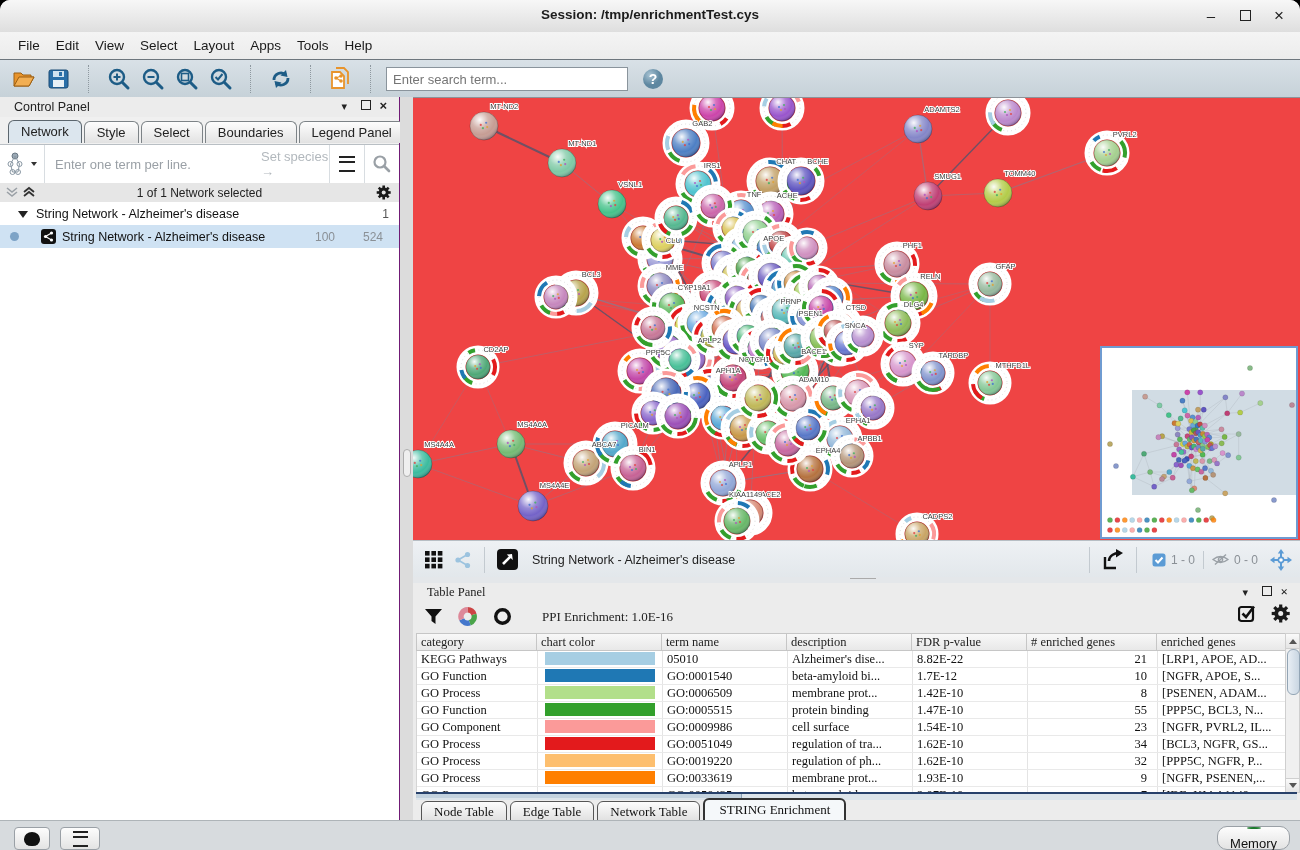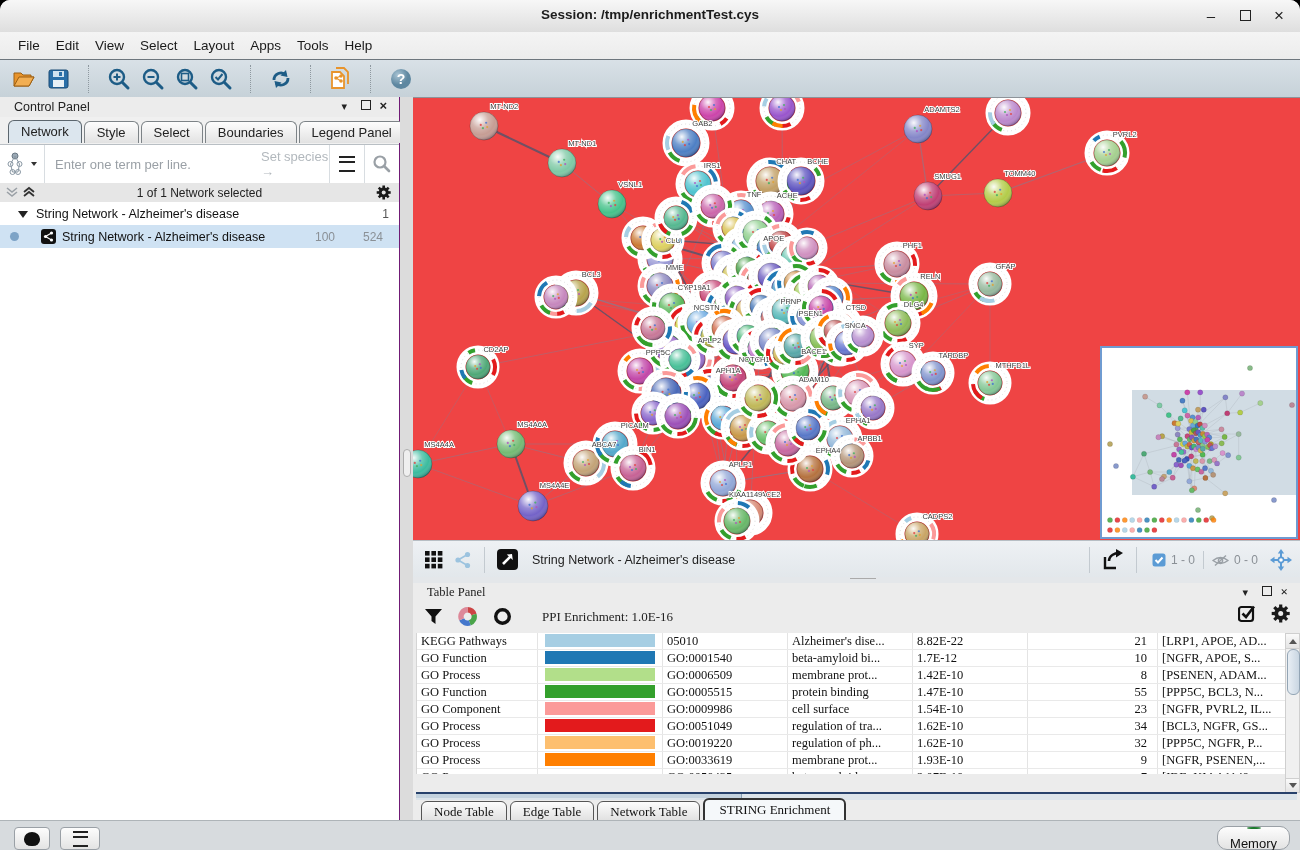--- a/index.html
+++ b/index.html
@@ -47,21 +47,21 @@
   
   .v-divider{position:absolute;left:400px;top:97px;width:13px;height:723px;background:#dcdcdc;border-right:1px solid #b9b9b9;}
   .v-handle{position:absolute;left:3px;top:352px;width:6px;height:26px;border:1px solid #aeaeae;border-radius:4px;background:#efefef;}
   
   .network-area{position:absolute;left:413px;top:97px;width:887px;height:443px;background:#ef4444;border-top:1px solid #8d9399;overflow:hidden;}
   .overview-box{position:absolute;left:687px;top:248px;width:198px;height:193px;background:#fff;border:2px solid #6f9bd1;box-sizing:border-box;}
   
   .net-toolbar{position:absolute;left:413px;top:540px;width:887px;height:37px;background:linear-gradient(#eef1f4,#e2e7eb);border-top:1px solid #b7bec4;display:flex;align-items:center;}
   .nt-sep{width:1px;height:26px;background:#c3cad0;margin:0 7px;}
   .nt-title{font-size:12.5px;color:#222;margin-left:10px;flex:1;}
-  .counter{font-size:12px;color:#8a9096;display:flex;align-items:flex-end;gap:5px;padding:0 8px;}
+  .counter{font-size:12px;color:#8a9096;display:flex;align-items:flex-start;gap:5px;padding:0 8px;}
   
   .h-divider{position:absolute;left:413px;top:577px;width:887px;height:6px;background:#e4e7ea;}
   .h-handle{position:absolute;left:437px;top:1px;width:26px;height:4px;border-top:1px solid #aaa;border-bottom:1px solid #aaa;}
   
   .table-panel{position:absolute;left:413px;top:583px;width:887px;height:237px;background:#ececec;font-family:Liberation Serif, serif;}
   .tp-titlebar{position:relative;height:17px;}
   .tp-titlebar .pt-label{left:14px;top:2px;position:absolute;font-size:12.5px;color:#222;}
   .tp-tools{position:relative;height:33px;display:flex;align-items:center;padding-left:12px;}
   .tp-tool{margin-right:16px;display:flex;align-items:center;}
   .ppi-label{font-size:13px;color:#222;margin-left:14px;}
@@ -190,20 +190,23 @@
             <path d="M8,2 h8 l4,4 v12" fill="none" stroke="#e8942c" stroke-width="1.8"></path>
             <circle cx="8" cy="12" r="1.8" fill="#e8942c"></circle>
             <circle cx="13" cy="10" r="1.8" fill="#e8942c"></circle>
             <circle cx="13" cy="15" r="1.8" fill="#e8942c"></circle>
             <line x1="8" y1="12" x2="13" y2="10" stroke="#e8942c" stroke-width="1.2"></line>
             <line x1="8" y1="12" x2="13" y2="15" stroke="#e8942c" stroke-width="1.2"></line>
           </svg>
       </div>
     </div>
     <div class="tb-sep"></div>
+    <div class="search-box">
+      <input type="text" placeholder="Enter search term..." style="">
+    </div>
     <div class="tb-btn" style="margin-left:8px;">
       <svg width="24" height="24">
           <defs>
             <radialGradient id="helpg" cx="35%" cy="30%">
               <stop offset="0%" stop-color="#a9c4d4"></stop>
               <stop offset="100%" stop-color="#5e87a0"></stop>
             </radialGradient>
           </defs>
           <circle cx="12" cy="12" r="10" fill="url(#helpg)"></circle>
           <text x="12" y="17" text-anchor="middle" font-size="14" font-weight="bold" fill="#fff" font-family="Liberation Sans,sans-serif">?</text>
@@ -2482,20 +2485,29 @@
               <rect x="8.1" y="0.5" width="3.2" height="18" transform="rotate(45 9.7 9.5)"></rect>
               <rect x="8.1" y="0.5" width="3.2" height="18" transform="rotate(90 9.7 9.5)"></rect>
               <rect x="8.1" y="0.5" width="3.2" height="18" transform="rotate(135 9.7 9.5)"></rect>
               <circle cx="9.7" cy="9.5" r="6.4"></circle>
             </g>
             <circle cx="9.7" cy="9.5" r="2.5" fill="#ececec"></circle>
           </svg>
       </div>
     </div>
     <div class="grid-table">
+      <div class="t-header" id="t-header">
+          <div class="hcell">category</div>
+          <div class="hcell">chart color</div>
+          <div class="hcell">term name</div>
+          <div class="hcell">description</div>
+          <div class="hcell">FDR p-value</div>
+          <div class="hcell"># enriched genes</div>
+          <div class="hcell">enriched genes</div>
+        </div>
       <div class="t-rows" id="t-rows">
           <div class="t-row">
             <div class="t-cell">KEGG Pathways</div>
             <div class="t-cell">
               <div class="swatch" style="background: rgb(166, 206, 227);"></div>
             </div>
             <div class="t-cell">05010</div>
             <div class="t-cell">Alzheimer's dise...</div>
             <div class="t-cell">8.82E-22</div>
             <div class="t-cell num">21</div>

